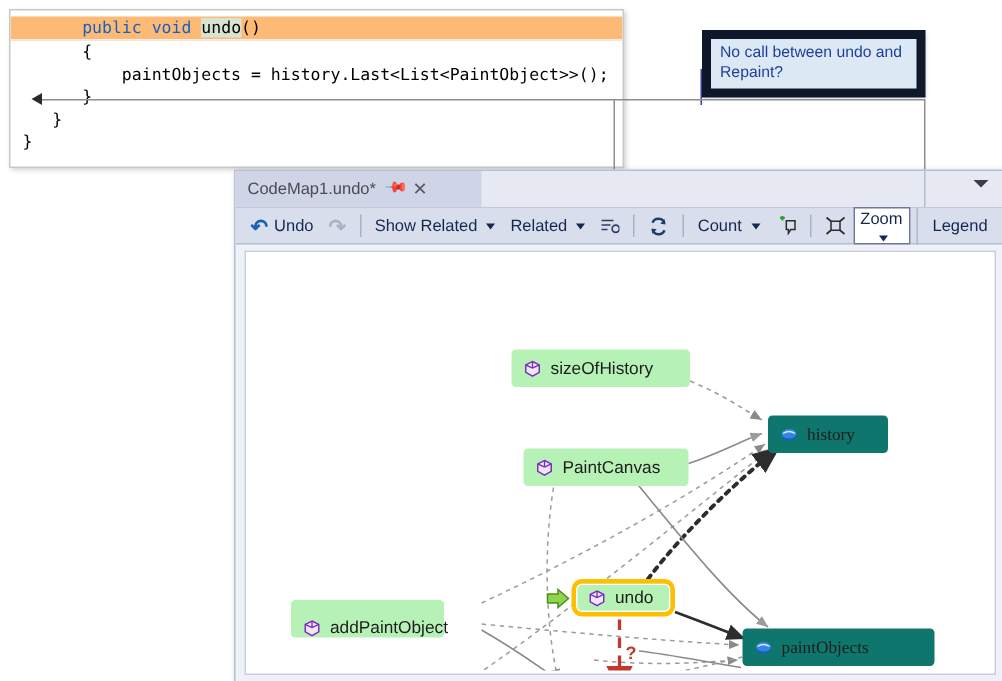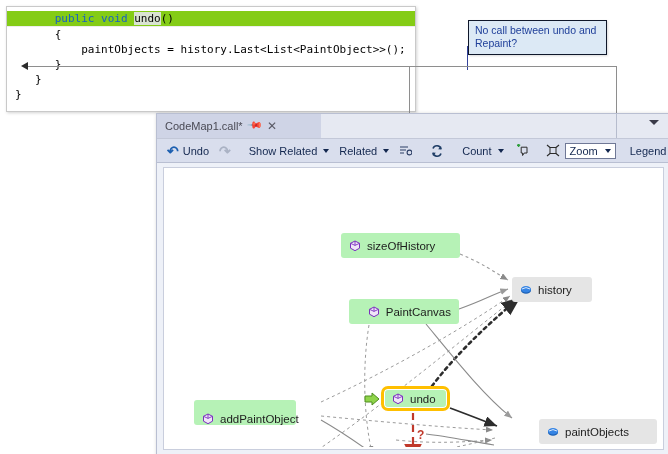--- a/index.html
+++ b/index.html
@@ -18,34 +18,34 @@
     background:#ffffff; border:1px solid #c9c9c9;
     box-shadow:1px 1px 3px rgba(0,0,0,.18);
     overflow:hidden;
   }
   .code-line{
     font-family:"DejaVu Sans Mono","Liberation Mono",monospace;
     font-size:11px; line-height:15px; color:#000; white-space:pre;
     padding-left:8px;
   }
   .code-line.first{
-    background:#84cc16; border-bottom:1px solid #ededed;
+    background:#fdba74; border-bottom:1px solid #ededed;
     margin-top:4px;
   }
   .kw{color:#1760c4;}
   .hl{background:#d9e3d2;}
   .caret{
     display:inline-block;width:1px;height:11px;background:#000;
     vertical-align:-1px;margin-right:-1px;
   }
 
   
   .note{
     position:absolute;left:468px;top:20px;width:126px;
-    background:#dce9f5; border:1px solid #0f172a;
+    background:#dce9f5; border:6px solid #0f172a;
     color:#20409a; font-size:10.5px; line-height:13px;
     padding:3px 5px 4px 6px;
     box-shadow:1px 1px 2px rgba(0,0,0,.15);
   }
   .note-stem{
     position:absolute;left:467px;top:46px;width:1px;height:24px;background:#34439b;
   }
 
   
   .leader-frame{
@@ -102,21 +102,21 @@
   }
   .tb-item.disabled{color:#a8b0c2;}
   .tb-sep{width:1px;height:15px;background:#a9b1c6;margin:0 4px;}
   .tb-caret{
     width:0;height:0;border-left:3.5px solid transparent;
     border-right:3.5px solid transparent;border-top:4px solid #13274f;
     margin-left:2px;
   }
   .zoom-box{
     border:1px solid #6f7896;background:#fff;padding:1px 4px;
-    display:flex;align-items:center;gap:5px;font-size:11px;color:#13274f;
+    display:flex;align-items:center;gap:5px;font-size:11px;color:#13274f;flex-direction:column;
   }
   .legend-item{
     font-size:11px;color:#13274f;padding:2px 6px;
   }
   .tb-divider-vert{width:1px;height:24px;background:#b1b8cb;margin:0 4px;}
 
   
   .ic{display:inline-block;line-height:1;}
   .ic-undo{color:#1c5fb0;font-size:14px;font-weight:bold;}
   .ic-redo{color:#aab2c4;font-size:14px;font-weight:bold;}
@@ -127,21 +127,21 @@
     background:#ffffff;border:1px solid #c9cedd;overflow:hidden;
   }
   .canvas-svg{position:absolute;left:0;top:0;}
 
   .node{
     position:absolute;display:flex;align-items:center;gap:6px;
     height:25px;box-sizing:border-box;padding:0 8px;
     font-size:11.5px;color:#1d1d1d;border-radius:3px;white-space:nowrap;
   }
   .node.green{background:#b6f2b6;}
-  .node.grey{background:#e5e5e5;}
+  .node.grey{background:#0f766e;font-family:Liberation Serif, serif;}
   .node.sel{
     background:#b6f2b6;border:3px solid #ffbf00;border-radius:7px;
     box-shadow:0 0 0 1px #fff inset;
   }
   .n-icon{width:12px;height:12px;flex:0 0 12px;}
 </style>
 </head>
 <body>
 
 <div id="root">
@@ -159,21 +159,21 @@
   <div class="note-stem"></div>
 
   <div class="leader-frame"></div>
   <div class="leader-h"></div>
   <div class="leader-arrow"></div>
 
   <div class="map-window">
 
     <div class="tabstrip">
       <div class="tab">
-        <span class="tab-title">CodeMap1.call*</span>
+        <span class="tab-title">CodeMap1.undo*</span>
         <span class="tab-pin">📌</span>
         <span class="tab-close">✕</span>
       </div>
       <div class="tabstrip-sep"></div>
       <div class="tabstrip-chevron"></div>
     </div>
 
     <div class="toolbar">
       <div class="tb-item">
         <span class="ic ic-undo">↶</span>
@@ -295,21 +295,21 @@
 
       <div class="node grey" style="left:348px;top:109px;width:80px;">
         <svg class="n-icon" viewBox="0 0 12 12">
           <ellipse cx="6" cy="6.6" rx="5" ry="3.2" fill="#1a5fb4"></ellipse>
           <ellipse cx="6" cy="5.2" rx="5" ry="3.2" fill="#3584e4"></ellipse>
           <path d="M2 5 Q6 2.2 10 5" stroke="#dbe9fb" stroke-width="1" fill="none"></path>
         </svg>
         <span>history</span>
       </div>
 
-      <div class="node green" style="left:185px;top:131px;width:110px;justify-content:flex-end;">
+      <div class="node green" style="left:185px;top:131px;width:110px;">
         <svg class="n-icon" viewBox="0 0 12 12">
           <path d="M6 1 L10.5 3.3 V8.2 L6 10.7 L1.5 8.2 V3.3 Z" fill="#f0e6f8" stroke="#7b2fbf" stroke-width="1"></path>
           <path d="M6 1 V5.4 M6 5.4 L1.5 3.3 M6 5.4 L10.5 3.3" stroke="#7b2fbf" stroke-width=".9" fill="none"></path>
         </svg>
         <span>PaintCanvas</span>
       </div>
 
       <svg style="position:absolute;left:200px;top:224px;" width="16" height="14">
         <path d="M1,4 H8 V1 L15,7 L8,13 V10 H1 Z" fill="#8fd44a" stroke="#4f8d1f" stroke-width="1"></path>
       </svg>
@@ -322,21 +322,21 @@
       </div>
 
       <div class="node green" style="left:30px;top:232px;width:102px;align-items:flex-end;">
         <svg class="n-icon" viewBox="0 0 12 12">
           <path d="M6 1 L10.5 3.3 V8.2 L6 10.7 L1.5 8.2 V3.3 Z" fill="#f0e6f8" stroke="#7b2fbf" stroke-width="1"></path>
           <path d="M6 1 V5.4 M6 5.4 L1.5 3.3 M6 5.4 L10.5 3.3" stroke="#7b2fbf" stroke-width=".9" fill="none"></path>
         </svg>
         <span>addPaintObject</span>
       </div>
 
-      <div class="node grey" style="left:331px;top:251px;width:118px;margin-left:44px;">
+      <div class="node grey" style="left:331px;top:251px;width:128px;">
         <svg class="n-icon" viewBox="0 0 12 12">
           <ellipse cx="6" cy="6.6" rx="5" ry="3.2" fill="#1a5fb4"></ellipse>
           <ellipse cx="6" cy="5.2" rx="5" ry="3.2" fill="#3584e4"></ellipse>
           <path d="M2 5 Q6 2.2 10 5" stroke="#dbe9fb" stroke-width="1" fill="none"></path>
         </svg>
         <span>paintObjects</span>
       </div>
 
     </div>
   </div>

